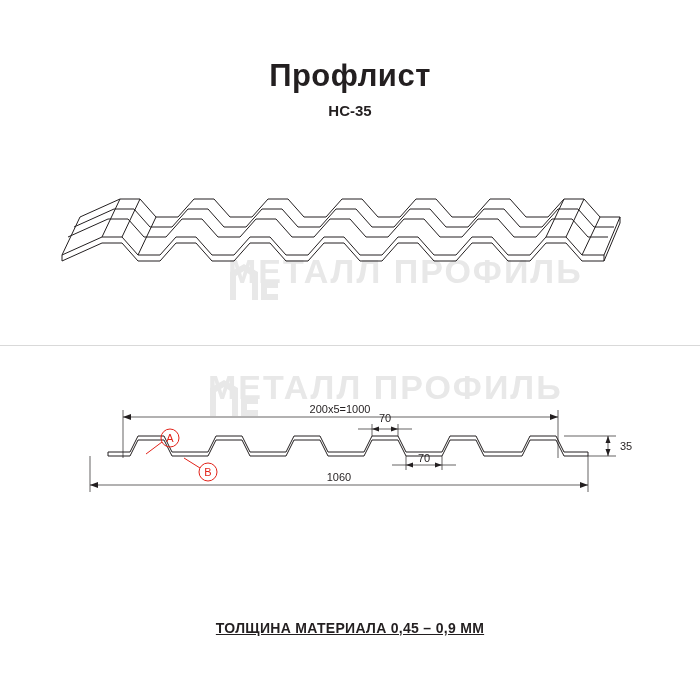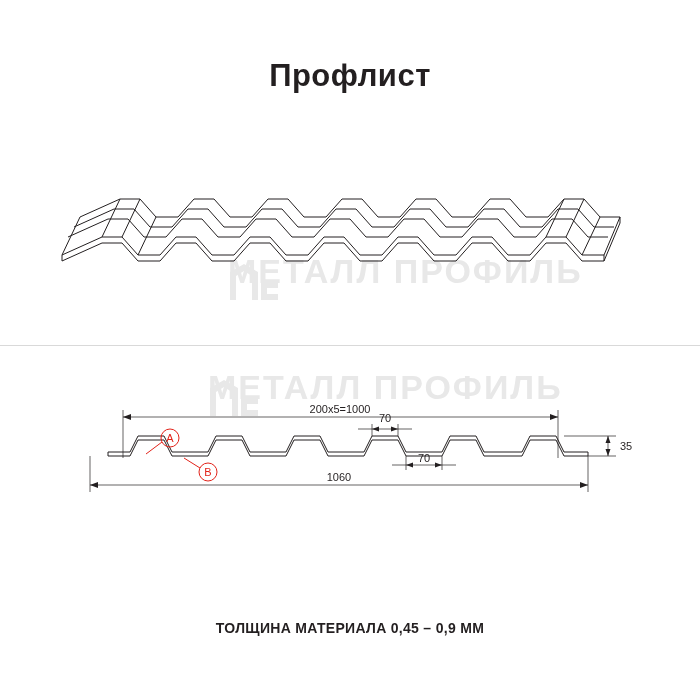--- a/index.html
+++ b/index.html
@@ -99,35 +99,37 @@
   .footer-note {
     position: absolute;
     top: 620px;
     left: 0;
     width: 700px;
     text-align: center;
     font-size: 14px;
     font-weight: bold;
     letter-spacing: 0.3px;
     color: #231f20;
+    text-decoration: underline;
   }
 
   svg { display: block; overflow: visible; }
   .ln { fill: none; stroke: #231f20; stroke-width: 1; }
   .dim { fill: none; stroke: #231f20; stroke-width: 0.7; }
   .callout { fill: none; stroke: #e2231a; stroke-width: 1; }
   .callout-text { fill: #e2231a; font-size: 11px; font-family: "Liberation Sans", sans-serif; }
   .dim-text { fill: #231f20; font-size: 11px; font-family: "Liberation Sans", sans-serif; }
 </style>
 </head>
 <body>
 
 <div class="page">
 
   <div class="title">Профлист</div>
+  <div class="subtitle">НС-35</div>
 
   <div class="watermark wm-1">МЕТАЛЛ ПРОФИЛЬ</div>
   <div class="watermark wm-2">МЕТАЛЛ ПРОФИЛЬ</div>
 
   <div class="wm-logo" style="top:262px; left:228px;">
     <svg width="52" height="40" viewBox="0 0 52 40">
       <path d="M2 38 L2 10 L16 2 L30 10 L30 38 L24 38 L24 14 L16 9 L8 14 L8 38 Z" fill="#e8e8e8"></path>
       <path d="M33 20 L50 20 L50 26 L39 26 L39 32 L50 32 L50 38 L33 38 Z" fill="#e8e8e8"></path>
     </svg>
   </div>

